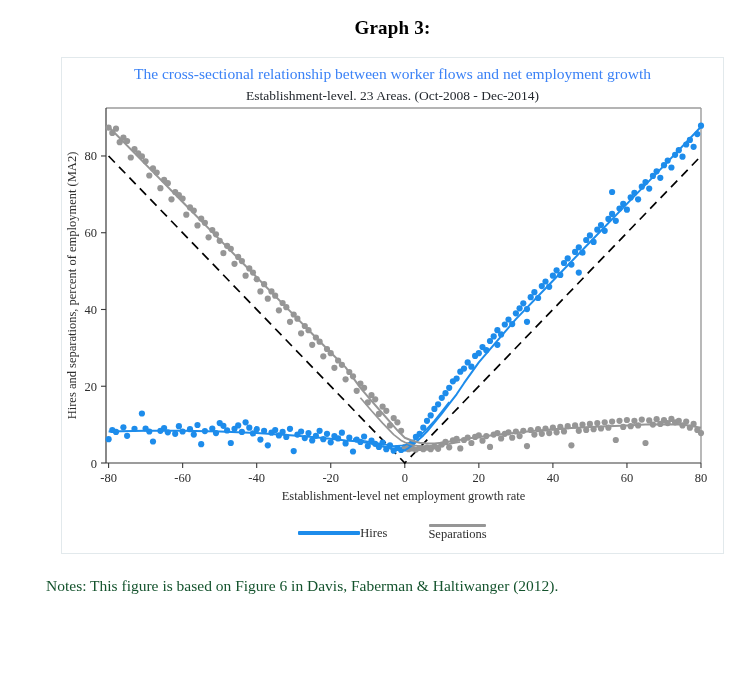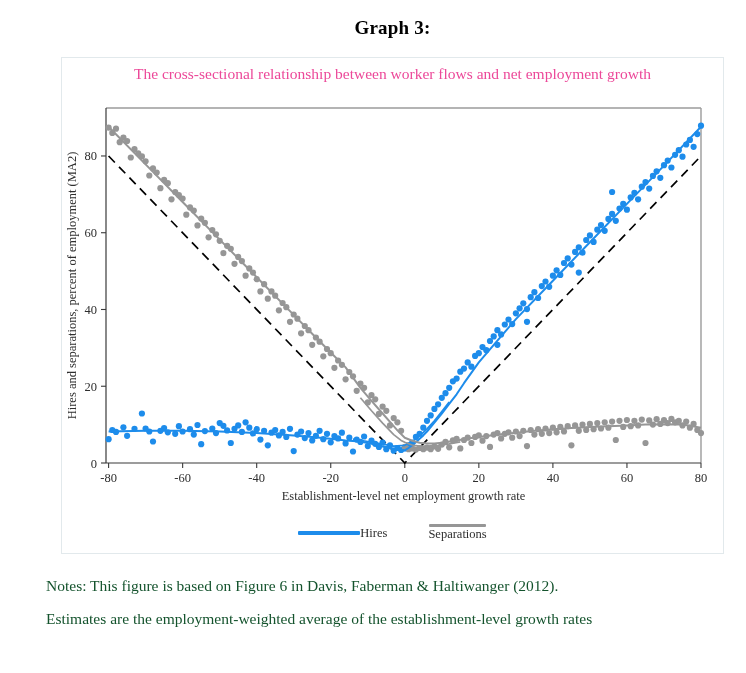--- a/index.html
+++ b/index.html
@@ -3,40 +3,41 @@
 <meta charset="utf-8">
 <style>
   html,body{margin:0;padding:0;background:#ffffff;}
   body{width:746px;height:673px;position:relative;overflow:hidden;
        font-family:"Liberation Serif","DejaVu Serif",serif;color:#000;}
   .page-title{position:absolute;top:17px;left:61px;width:663px;text-align:center;
        font-size:19px;font-weight:bold;letter-spacing:.2px;}
   .figure{position:absolute;left:61px;top:57px;width:663px;height:497px;
        background:#fff;border:1px solid #e2e9ec;box-sizing:border-box;}
   .chart-title{position:absolute;top:7px;left:0;width:100%;text-align:center;
-       font-size:15.5px;color:#ec4899;}
+       font-size:15.5px;color:#3b82f6;}
   .chart-subtitle{position:absolute;top:30px;left:0;width:100%;text-align:center;
        font-size:13.5px;color:#23282e;}
   svg.plot{position:absolute;left:0;top:0;}
   .legend{position:absolute;left:0;top:466px;width:100%;display:flex;
        justify-content:center;align-items:center;gap:17px;font-size:12.5px;color:#2e2e2e;}
   .legend .grp{display:flex;align-items:center;gap:0;}
   .legend .grp+.grp{margin-left:24px;flex-direction:column;}
   .glyph{width:62px;height:3.4px;border-radius:1px;}
   .glyph.dashed{height:2.6px;border-radius:0;}
   .notes{position:absolute;left:46px;top:570px;width:680px;font-size:15.5px;
        line-height:32.5px;color:#14532d;}
 </style>
 </head>
 <body>
 
 <div class="page-title">Graph 3:</div>
 
 <div class="figure">
   <div class="chart-title">The cross-sectional relationship between worker flows and net employment growth</div>
+  <div class="chart-subtitle">Establishment-level. 23 Areas. (Oct-2008 - Dec-2014)</div>
 
   <svg id="plot" class="plot" width="663" height="462" viewBox="0 0 663 462">
       <line x1="44" y1="50" x2="639" y2="50" stroke="#9b9b9b" stroke-width="1.4"></line>
       <line x1="639" y1="50" x2="639" y2="405" stroke="#9b9b9b" stroke-width="1.4"></line>
       <line x1="44" y1="50" x2="44" y2="405" stroke="#3a3a3a" stroke-width="1.2"></line>
       <line x1="44" y1="405" x2="639" y2="405" stroke="#3a3a3a" stroke-width="1.2"></line>
       <line x1="46.5917859365277" y1="405" x2="46.5917859365277" y2="410" stroke="#3a3a3a" stroke-width="1.1"></line>
       <text x="46.5917859365277" y="424" text-anchor="middle" font-size="12.5" fill="#2e2e2e" font-family="Liberation Serif, DejaVu Serif, serif">-80</text>
       <line x1="120.64281269446175" y1="405" x2="120.64281269446175" y2="410" stroke="#3a3a3a" stroke-width="1.1"></line>
       <text x="120.64281269446175" y="424" text-anchor="middle" font-size="12.5" fill="#2e2e2e" font-family="Liberation Serif, DejaVu Serif, serif">-60</text>
@@ -399,14 +400,13 @@
     </div>
     <div class="grp">
       <div class="glyph" style="width: 57px; background: rgb(150, 150, 150);"></div>
       <span>Separations</span>
     </div>
   </div>
 </div>
 
 <div class="notes">
   <div>Notes: This figure is based on Figure 6 in Davis, Faberman &amp; Haltiwanger (2012).</div>
-  <div>Estimates are the employment-weighted average of the establishment-level growth rates</div>
 </div>
 
 </body></html>

